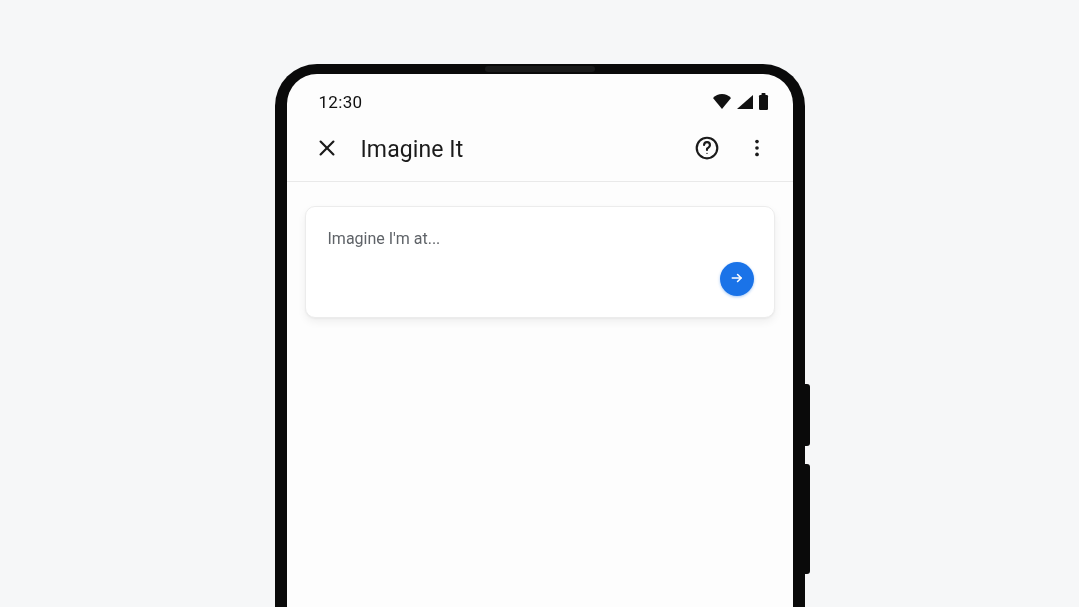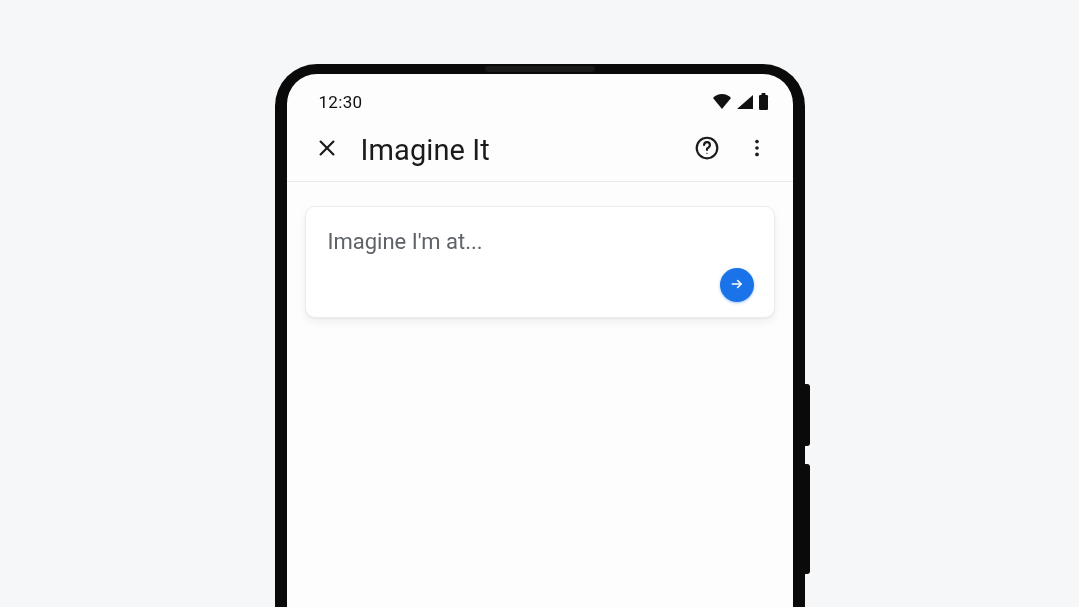--- a/index.html
+++ b/index.html
@@ -86,21 +86,21 @@
     display: flex;
     align-items: center;
     justify-content: center;
     border-radius: 50%;
     border: none;
     background: transparent;
     cursor: pointer;
     color: #1b1b1b;
   }
   .app-title {
-    font-size: 29px;
+    font-size: 23px;
     font-weight: 400;
     color: #1b1b1b;
     margin-left: 6px;
     letter-spacing: 0.1px;
   }
   .app-bar-spacer { flex: 1; }
 
   
   .content {
     flex: 1;
@@ -114,21 +114,21 @@
     box-shadow: 0 4px 8px rgba(0,0,0,0.06), 0 1px 2px rgba(0,0,0,0.04);
     padding: 22px 20px 14px 22px;
     min-height: 112px;
     display: flex;
     flex-direction: column;
   }
   .prompt-input {
     border: none;
     outline: none;
     width: 100%;
-    font-size: 22px;
+    font-size: 16px;
     color: #6d28d9;
     background: transparent;
     font-family: inherit;
   }
   .prompt-input::placeholder { color: #5f6368; }
   .prompt-actions {
     display: flex;
     justify-content: flex-end;
     margin-top: 14px;
   }

